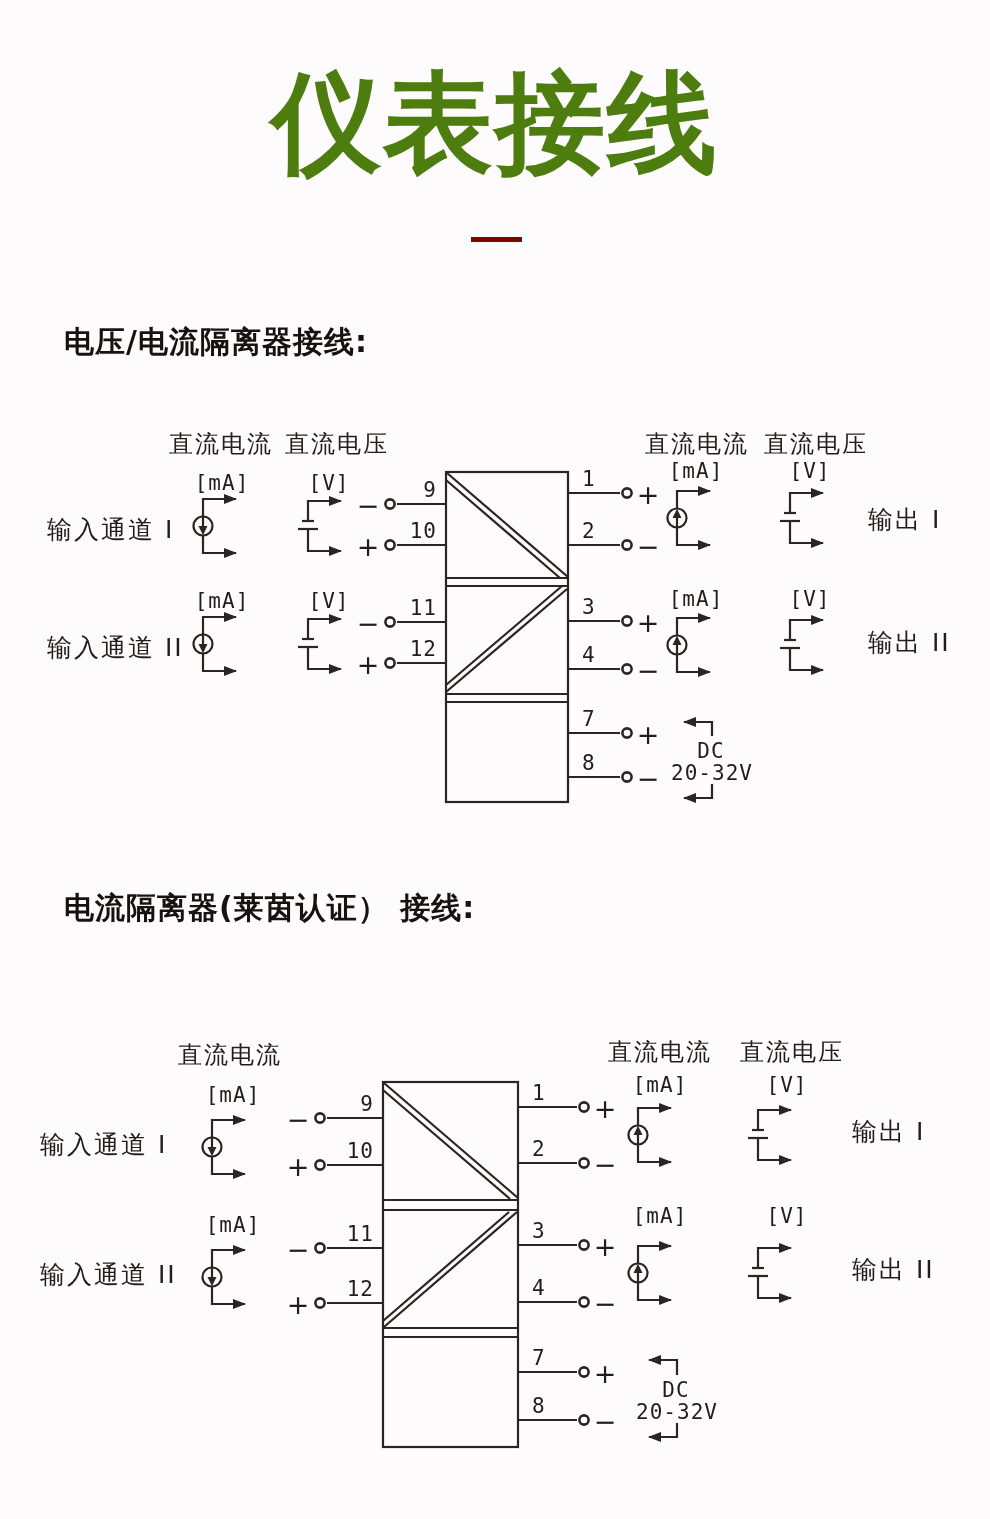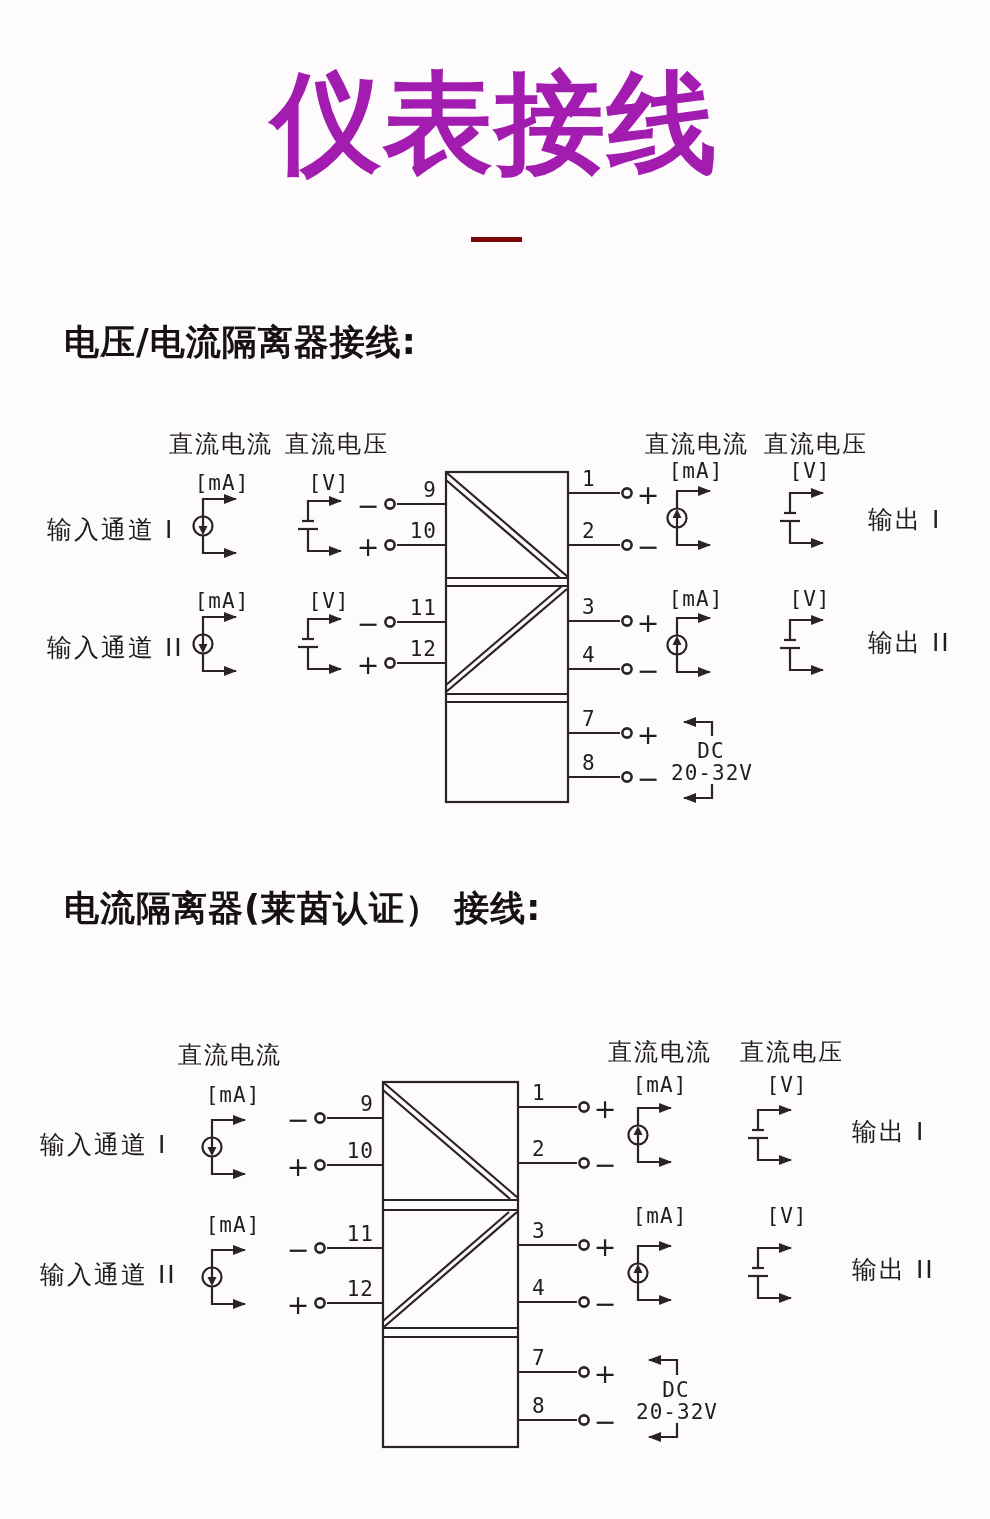--- a/index.html
+++ b/index.html
@@ -4,27 +4,27 @@
 <style>
   html,body{margin:0;padding:0}
   body{
     width:990px;height:1519px;position:relative;overflow:hidden;
     background:#fdfbfb;color:#211d1d;
     font-family:"DejaVu Sans",sans-serif;
   }
   .page-title{
     position:absolute;top:64px;left:0;width:990px;margin:0;
     text-align:center;font-size:110px;line-height:1.08;font-weight:900;
-    letter-spacing:2px;color:#a21caf;
+    letter-spacing:2px;color:#4d7c0f;
   }
   .title-underline{
     position:absolute;left:471px;top:237px;width:51px;height:5px;background:#7c0606;
   }
   .section-heading{
-    position:absolute;left:64px;font-size:35px;line-height:34px;font-weight:600;color:#161212;
+    position:absolute;left:64px;font-size:30px;line-height:34px;font-weight:600;color:#161212;
     letter-spacing:1px;
   }
   #heading-1{top:325px}
   #heading-2{top:891px}
   svg.diagram{position:absolute;left:0}
   #diagram-1{top:420px}
   #diagram-2{top:1040px}
   .ln{stroke:#2a2424;stroke-width:2.2;fill:none}
   .tx{fill:#211d1d}
   .cjk{font-family:"DejaVu Sans",sans-serif;font-size:24px;letter-spacing:2px;font-weight:500}

